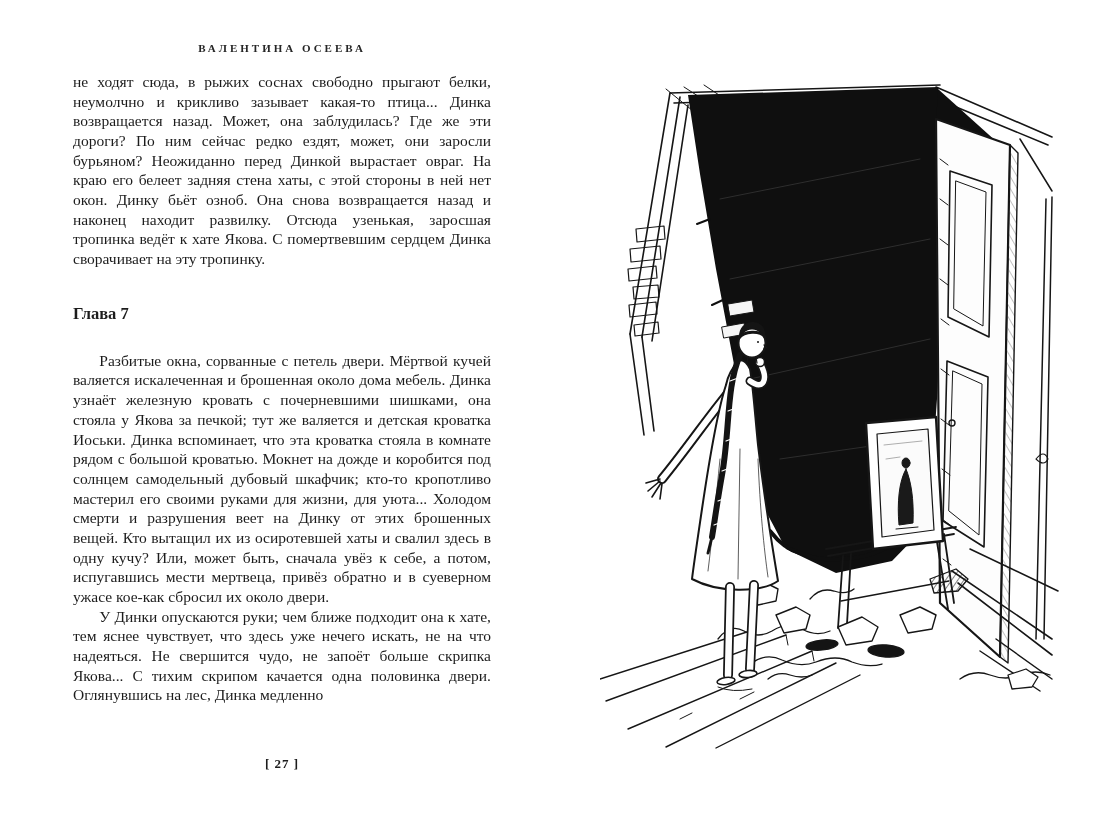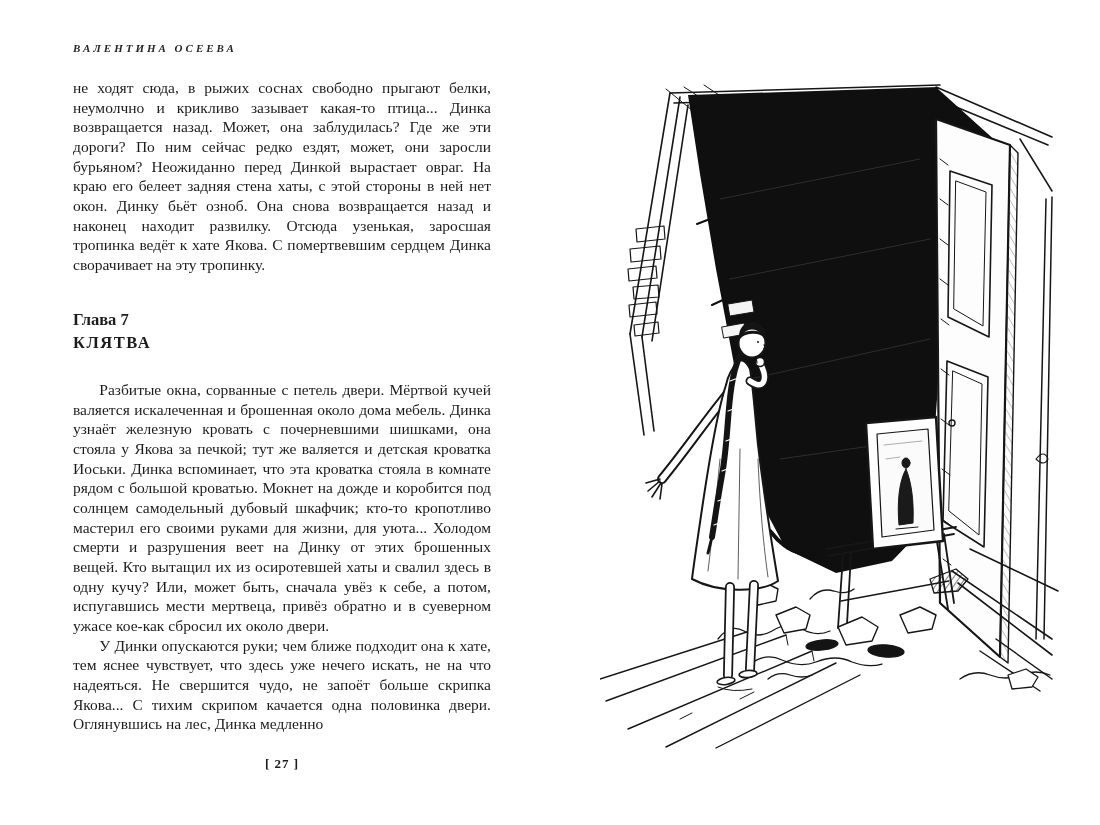--- a/index.html
+++ b/index.html
@@ -2,25 +2,25 @@
 <html lang="ru"><head>
 <meta charset="utf-8">
 <style>
   html,body { margin:0; padding:0; background:#ffffff; }
   .book {
     position:relative; width:1100px; height:825px; background:#ffffff;
     font-family:"Liberation Serif", serif; color:#1c1c1c; overflow:hidden;
   }
   .left-page { position:absolute; left:73px; top:42px; width:418px; }
   .running-head {
-    text-align:left; font-size:11px; letter-spacing:3px;
-    font-weight:bold; color:#262626;font-style:italic;
+    text-align:center; font-size:11px; letter-spacing:3px;
+    font-weight:bold; color:#262626;
   }
   .body-text {
-    margin-top:24px; font-size:15.5px; line-height:1.27;
+    margin-top:18px; font-size:15.5px; line-height:1.27;
     text-align:justify; hyphens:auto;
   }
   .body-text p { margin:0; }
   .body-text p.indent { text-indent:1.7em; }
   .chapter-heading {
     margin:33px 0 26px; text-align:left; font-weight:bold;
     font-size:16.5px; line-height:1.4;
   }
   .chapter-title { letter-spacing:1.5px; }
   .page-number {
@@ -34,21 +34,20 @@
 <body>
 
 <div class="book">
 
   <div class="left-page">
     <div class="running-head">ВАЛЕНТИНА ОСЕЕВА</div>
     <div class="body-text">
       <p>не ходят сюда, в рыжих соснах свободно прыгают белки, неумолчно и крикливо зазывает какая-то птица... Динка возвращается назад. Может, она заблудилась? Где же эти дороги? По ним сейчас редко ездят, может, они заросли бурьяном? Неожиданно перед Динкой вырастает овраг. На краю его белеет задняя стена хаты, с этой стороны в ней нет окон. Динку бьёт озноб. Она снова возвращается назад и наконец находит развилку. Отсюда узенькая, заросшая тропинка ведёт к хате Якова. С помертвевшим сердцем Динка сворачивает на эту тропинку.</p>
       <div class="chapter-heading">
         <div>Глава 7</div>
-        <div class="chapter-title">КЛЯТВА</div>
       </div>
       <p class="indent">Разбитые окна, сорванные с петель двери. Мёртвой кучей валяется искалеченная и брошенная около дома мебель. Динка узнаёт железную кровать с почерневшими шишками, она стояла у Якова за печкой; тут же валяется и детская кроватка Иоськи. Динка вспоминает, что эта кроватка стояла в комнате рядом с большой кроватью. Мокнет на дожде и коробится под солнцем самодельный дубовый шкафчик; кто-то кропотливо мастерил его своими руками для жизни, для уюта... Холодом смерти и разрушения веет на Динку от этих брошенных вещей. Кто вытащил их из осиротевшей хаты и свалил здесь в одну кучу? Или, может быть, сначала увёз к себе, а потом, испугавшись мести мертвеца, привёз обратно и в суеверном ужасе кое-как сбросил их около двери.</p>
       <p class="indent">У Динки опускаются руки; чем ближе подходит она к хате, тем яснее чувствует, что здесь уже нечего искать, не на что надеяться. Не свершится чудо, не запоёт больше скрипка Якова... С тихим скрипом качается одна половинка двери. Оглянувшись на лес, Динка медленно</p>
     </div>
   </div>
   <div class="page-number">[ 27 ]</div>
 
   <div class="right-page">
     <svg viewBox="0 0 460 670" fill="none" stroke-linecap="round" stroke-linejoin="round">
       <defs>

